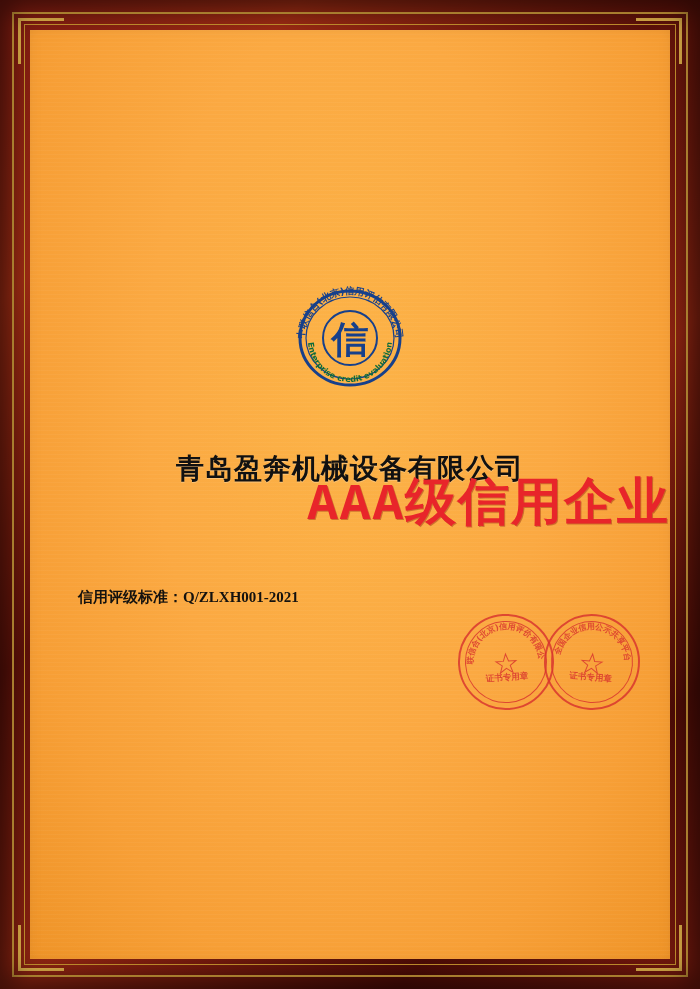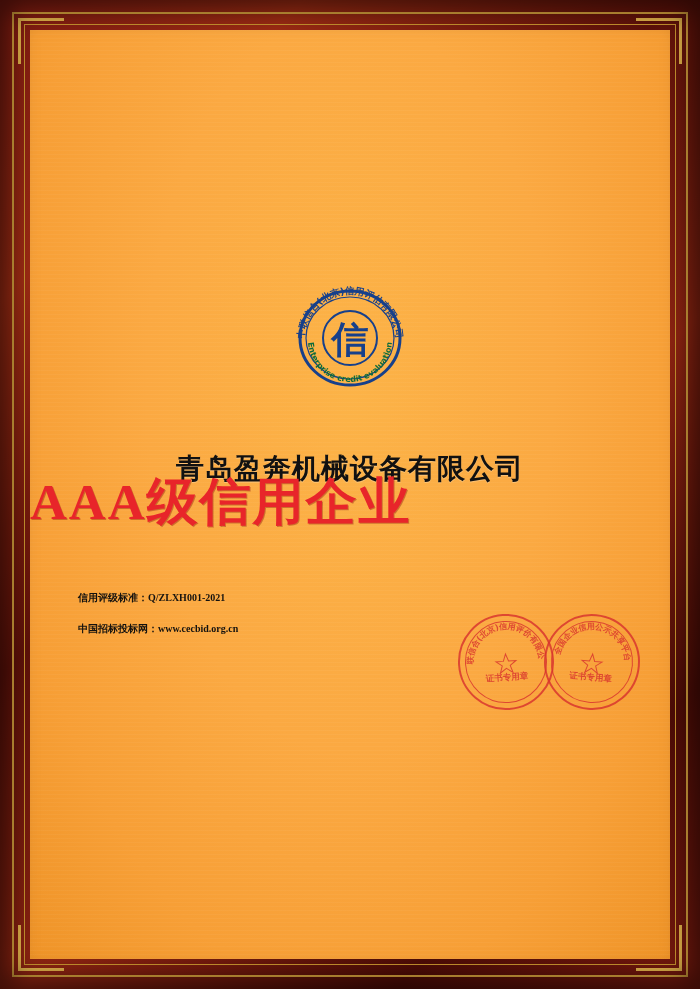--- a/index.html
+++ b/index.html
@@ -119,39 +119,39 @@
     letter-spacing: 1px;
     color: #111111;
     text-shadow: 0 1px 0 rgba(255,255,255,0.25);
     margin-top: 32px;
   }
   .grade-title {
     position: absolute;
     left: 0;
     right: 0;
     top: 438px;
-    text-align: left;
-    font-family: Liberation Serif, serif;
+    text-align: right;
+    font-family: Liberation Mono, monospace;
     font-weight: bold;
     font-size: 51px;
     letter-spacing: 2px;
     color: #e8252a;
     text-shadow: 1px 1px 0 rgba(120,0,0,0.35);
   }
 
   
   .details {
     position: absolute;
     left: 48px;
     top: 552px;
     width: 420px;
     color: #14120f;
     font-family: "DejaVu Sans", sans-serif;
     font-weight: bold;
-    font-size: 10px;
+    font-size: 15px;
     line-height: 31px;
   }
   .details .row { white-space: nowrap; }
   .details .row .val-serif {
     font-family: "Liberation Serif", serif;
   }
 
   
   .agency {
     position: absolute;
@@ -242,23 +242,20 @@
     </div>
 
     <div class="company-name">青岛盈奔机械设备有限公司</div>
 
     <div class="grade-title">AAA级信用企业</div>
 
     <div class="details">
       <div class="row">
         <span>信用评级标准：</span><span class="val-serif">Q/ZLXH001-2021</span>
       </div>
-      <div class="row">
-        <span>中国招标投标网：</span><span class="val-serif">www.cecbid.org.cn</span>
-      </div>
     </div>
 
 
     <div class="stamps">
 
       <div class="stamp stamp-1">
         <div class="ring"></div>
         <svg width="92" height="92" viewBox="0 0 92 92" xmlns="http://www.w3.org/2000/svg">
           <defs>
             <path id="s1arc" d="M 13,46 A 33,33 0 0 1 79,46" fill="none"></path>

